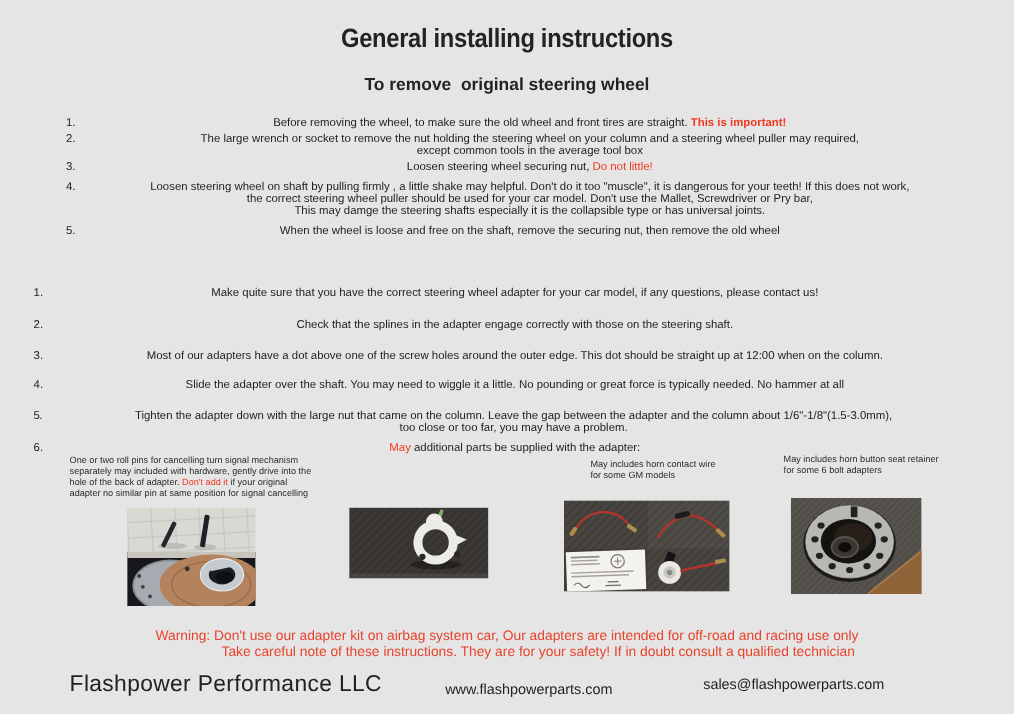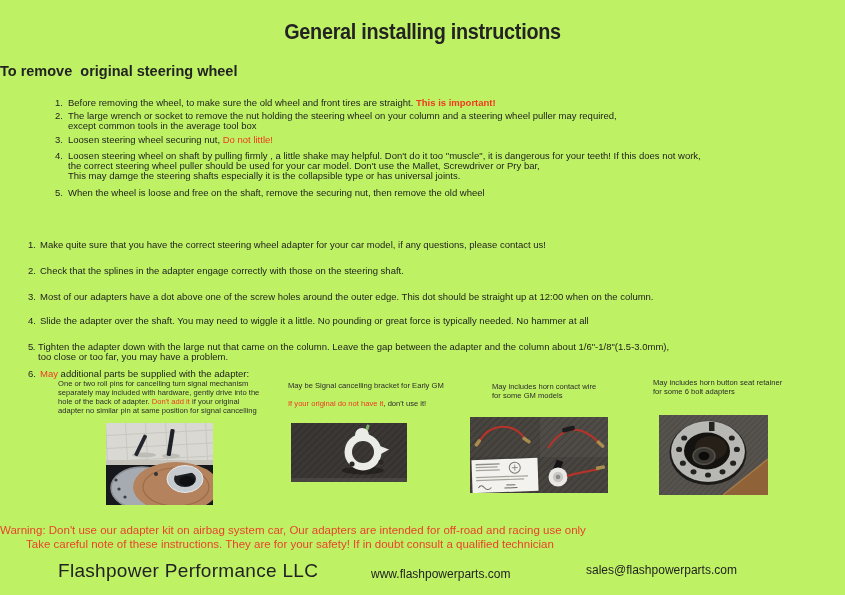--- a/index.html
+++ b/index.html
@@ -1,45 +1,45 @@
 <!DOCTYPE html>
 <html><head>
 <meta charset="utf-8">
 <style>
   html,body { margin:0; padding:0; background:#ffffff; }
   .page {
-    position:relative; width:845px; height:595px; background:#bef264;
+    position:relative; width:845px; height:595px; background:#e5e5e5;
     font-family:"Liberation Sans", sans-serif; color:#1d1d1d; overflow:hidden;
   }
   .title {
     position:absolute; top:19px; left:0; width:100%; text-align:center;
     font-size:22px; font-weight:bold; letter-spacing:-0.3px; color:#232323;
     transform:scaleX(0.9); margin:0;
   }
   .subhead {
-    position:absolute; left:0; width:100%; 
+    position:absolute; left:0; width:100%; text-align:center;
     font-weight:bold; color:#232323; white-space:pre; margin:0;
   }
   .subhead.remove { top:63px; font-size:14.5px; }
   .subhead.install { top:218px; font-size:14px; }
   .li { position:absolute; font-size:9.5px; line-height:10.2px; color:#1d1d1d; }
   .li .num { position:absolute; left:0; top:0; }
-  .li .txt { display:block; white-space:pre-line; }
+  .li .txt { display:block; white-space:pre-line;text-align:center; }
   .s1 { left:55px; width:760px; } .s1 .txt { margin-left:13px; }
   .s2 { left:28px; width:790px; } .s2 .txt { margin-left:12px; }
   .red { color:#ef3920; }
   .strong { font-weight:bold; }
   .caption {
     position:absolute; font-size:7.6px; line-height:9.2px;
     white-space:pre-line; color:#2b2b2b;
   }
   .photo { position:absolute; line-height:0; }
   .photo svg { display:block; }
   .warning {
-    position:absolute; width:100%; text-align:left;
+    position:absolute; width:100%; text-align:center;
     font-size:11.5px; color:#e8432c; margin:0;
   }
   .warning.l1 { top:524px; left:0; }
   .warning.l2 { top:538px; left:26px; }
   .footer-company { position:absolute; left:58px; top:560px; font-size:19px; letter-spacing:0.3px; color:#222; }
   .footer-site   { position:absolute; left:371px; top:567px; font-size:12px; color:#222; }
   .footer-mail   { position:absolute; left:586px; top:563px; font-size:12px; color:#222; }
 </style>
 </head>
 <body>
@@ -98,23 +98,20 @@
   </div>
   <div class="li s2" style="top:369px">
     <span class="num">6.</span>
     <span class="txt"><span class="red">May</span><span> additional parts be supplied with the adapter:</span></span>
   </div>
 
   <div class="caption" style="left:58px; top:378.5px; width:238px"><span>One or two roll pins for cancelling turn signal mechanism
 separately may included with hardware, gently drive into the
 hole of the back of adapter. </span><span class="red">Don't add it</span><span> if your original
 adapter no similar pin at same position for signal cancelling</span></div>
-  <div class="caption" style="left:288px; top:380.5px; width:180px"><span>May be Signal cancelling bracket for Early GM
-
-</span><span class="red">If your original do not have it</span><span>, don't use it!</span></div>
   <div class="caption" style="left:492px; top:381.5px; width:150px"><span>May includes horn contact wire
 for some GM models</span></div>
   <div class="caption" style="left:653px; top:378px; width:170px"><span>May includes horn button seat retainer
 for some 6 bolt adapters</span></div>
 
   <div class="photo" style="left:106px; top:423px">
     <svg width="107" height="82" viewBox="0 0 107 82" xmlns="http://www.w3.org/2000/svg">
       <defs>
         <pattern id="t1" width="20" height="13" patternUnits="userSpaceOnUse" patternTransform="rotate(-3)">
           <rect width="20" height="13" fill="#d9d8d3"></rect>

